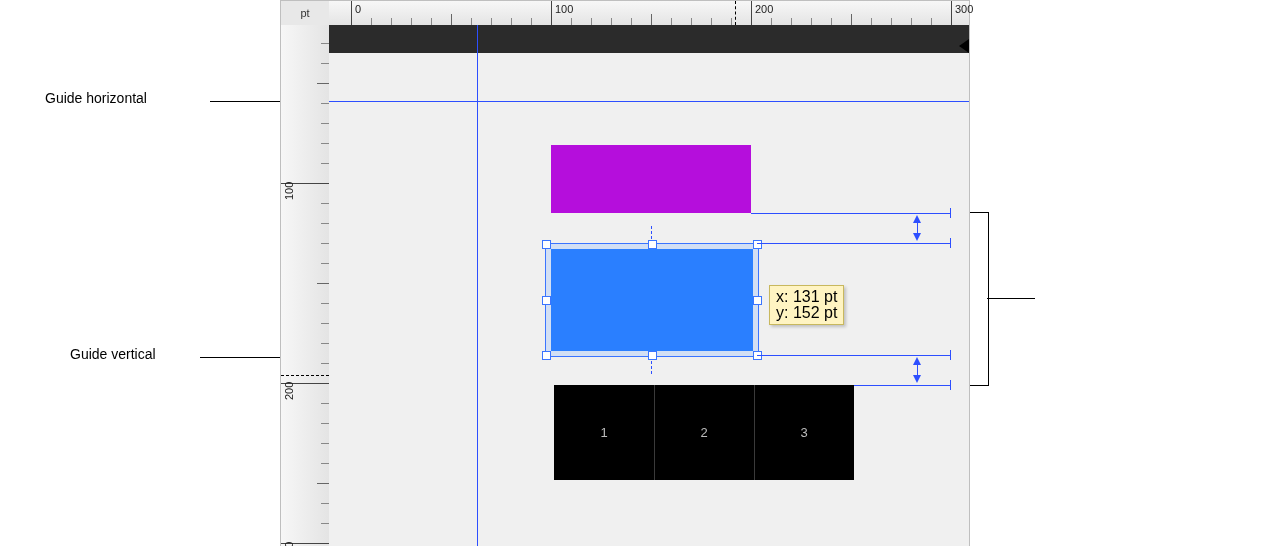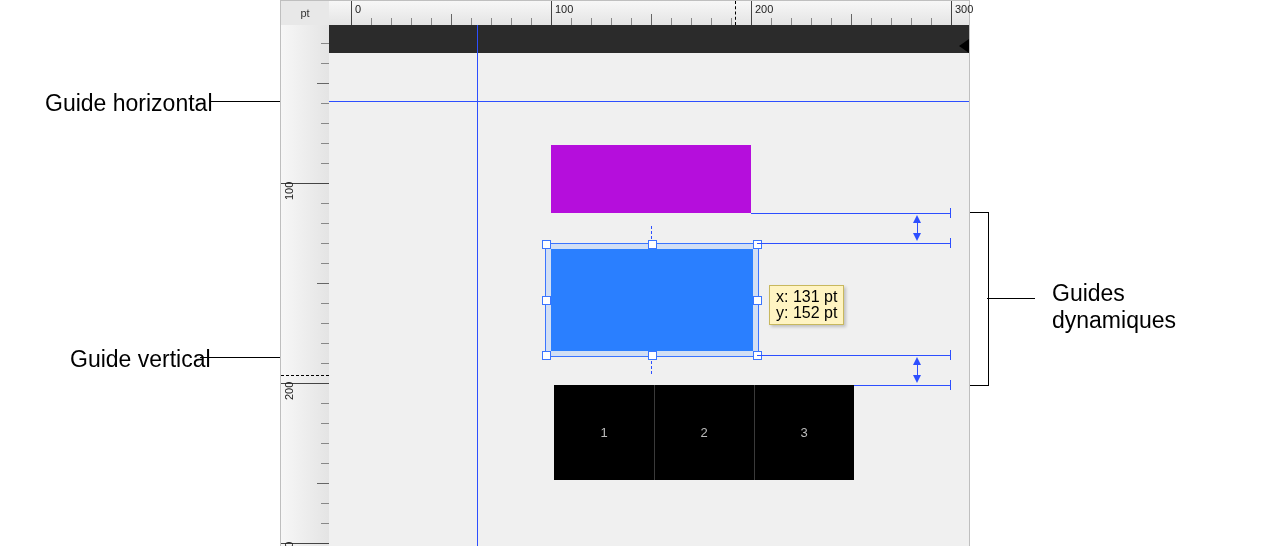--- a/index.html
+++ b/index.html
@@ -1,17 +1,17 @@
 <!DOCTYPE html>
 <html><head>
 <meta charset="utf-8">
 <style>
   html,body{margin:0;padding:0;font-family:Arial,Helvetica,sans-serif;font-size:13px;color:#000;}
   .stage{position:relative;width:1274px;height:546px;background:#fff;overflow:hidden;}
-  .callout{position:absolute;font-size:23px;color:#000;}
+  .callout{position:absolute;font-size:14px;color:#000;}
   .callout-line{position:absolute;background:#000;height:1.2px;}
   .bracket{position:absolute;border-right:1.5px solid #000;border-top:1.5px solid #000;border-bottom:1.5px solid #000;}
   
   .editor{position:absolute;left:280px;top:0;width:688px;height:546px;background:#efefef;border:1px solid #bfbfbf;}
   .corner{position:absolute;left:0;top:0;width:48px;height:24px;background:#e8e8e8;border-right:1px solid #bbb;border-bottom:1px solid #bbb;font-size:11px;line-height:24px;text-align:center;color:#333;}
   .ruler-h{position:absolute;left:48px;top:0;right:0;height:24px;background:linear-gradient(#f7f7f7,#e4e4e4);border-bottom:1px solid #999;}
   .ruler-v{position:absolute;left:0;top:24px;bottom:0;width:48px;background:linear-gradient(90deg,#f7f7f7,#e4e4e4);border-right:1px solid #999;}
   .tick-h{position:absolute;top:0;width:1px;height:24px;}
   .tick-h.minor{height:7px;top:17px;background:#888;}
   .tick-h.mid{height:11px;top:13px;background:#666;}
@@ -58,24 +58,20 @@
   <div class="callout" style="left:45px;top:90px;">
     <span>Guide horizontal</span>
   </div>
   <div class="callout-line" style="left:210px;top:101px;width:110px;"></div>
 
   <div class="callout" style="left:70px;top:346px;">
     <span>Guide vertical</span>
   </div>
   <div class="callout-line" style="left:200px;top:357px;width:276px;"></div>
 
-  <div class="callout" style="left:1052px;top:280px;">
-    <span>Guides</span><br>
-    <span>dynamiques</span>
-  </div>
   <div class="callout-line" style="left:987px;top:298px;width:48px;"></div>
   <div class="bracket" style="left:970px;top:212px;width:18px;height:172px;"></div>
 
   <div class="editor">
 
     <div class="corner">
       <span>pt</span>
     </div>
 
     <div class="ruler-h">

